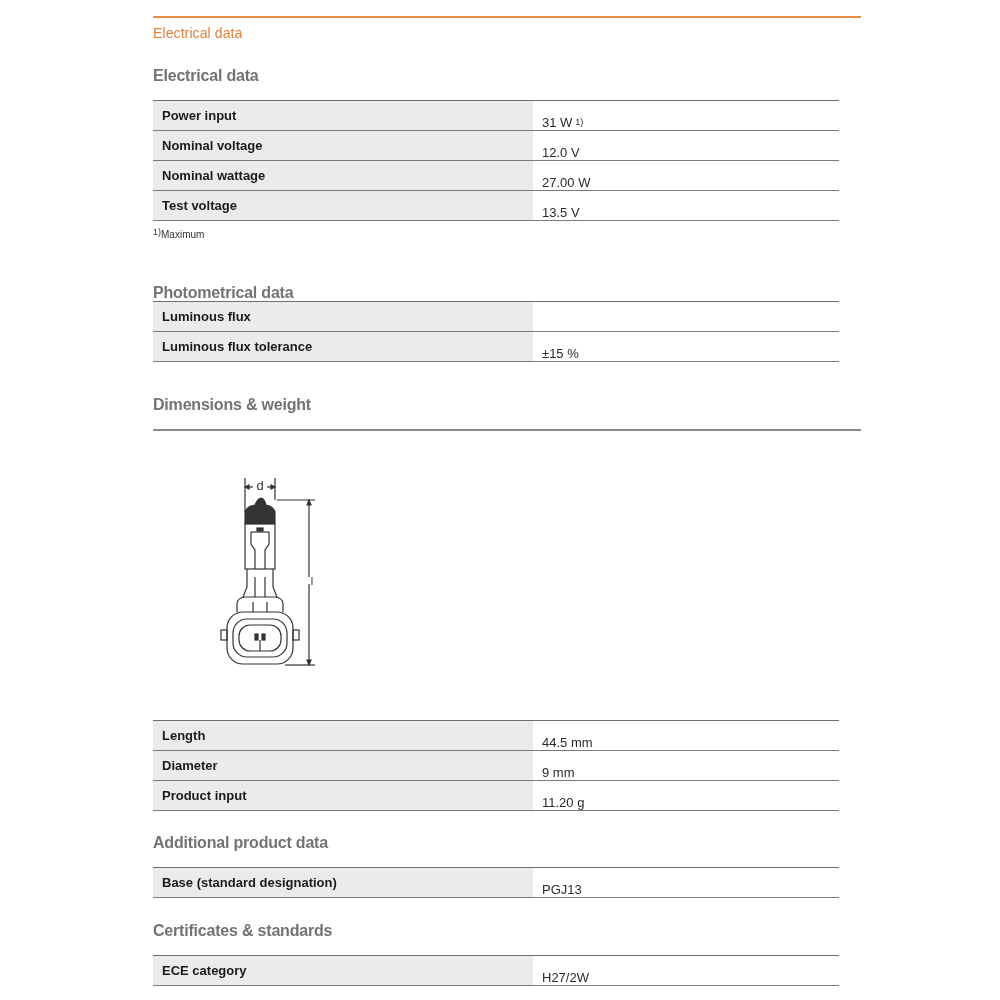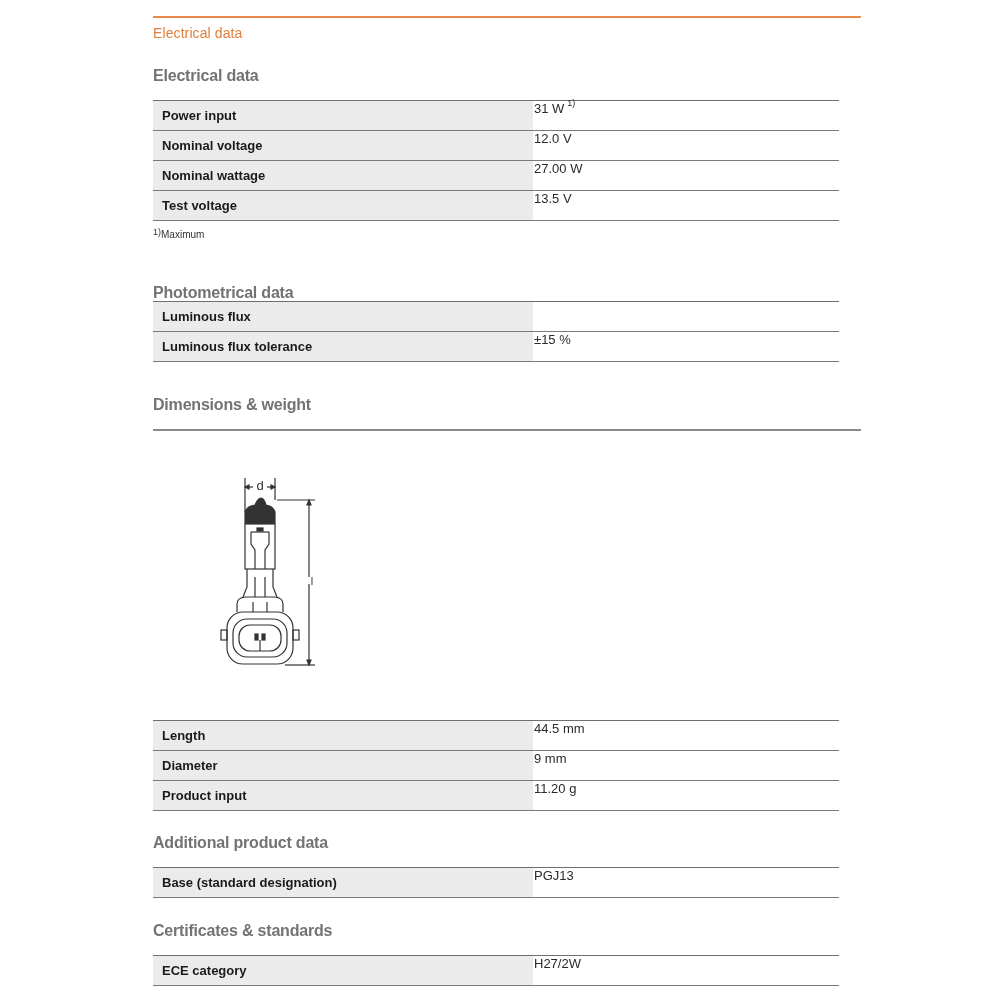--- a/index.html
+++ b/index.html
@@ -7,21 +7,21 @@
   body { font-family: "Liberation Sans", "DejaVu Sans", sans-serif; color: #1a1a1a; position: relative; }
 
   .top-rule { position: absolute; left: 153px; top: 16px; width: 708px; height: 2px; background: #e98a4a; }
   .kicker { position: absolute; left: 153px; top: 25px; font-size: 14px; color: #e0803e; letter-spacing: 0.1px; }
 
   .section-title { position: absolute; left: 153px; font-size: 16px; font-weight: bold; color: #737373; letter-spacing: -0.2px; }
 
   .spec-table { position: absolute; left: 153px; width: 686px; border-top: 1.5px solid #6f6f6f; }
   .spec-row { display: flex; height: 30px; border-bottom: 1.5px solid #7a7a7a; }
   .spec-label { width: 380px; background: #ebebeb; font-size: 13px; font-weight: bold; padding-left: 9px; display: flex; align-items: center; color: #1a1a1a; }
-  .spec-value { flex: 1; background: #ffffff; font-size: 13px; padding-left: 1px; display: flex; align-items: flex-start; color: #2a2a2a; }
+  .spec-value { flex: 1; background: #ffffff; font-size: 13px; padding-left: 9px; display: flex; align-items: flex-end; color: #2a2a2a; }
   .spec-value sup { font-size: 9px; margin-left: 3px; position: relative; top: -3px; }
 
   .footnote { position: absolute; left: 153px; top: 229px; font-size: 9px; color: #333; }
   .footnote .mark { font-size: 9px; position: relative; top: -3px; }
   .footnote .txt { font-size: 10px; margin-left: 0; }
 
   .dim-rule { position: absolute; left: 153px; top: 429px; width: 708px; height: 1.5px; background: #8a8a8a; }
 
   .diagram { position: absolute; left: 215px; top: 472px; width: 110px; height: 200px; }
 </style>

